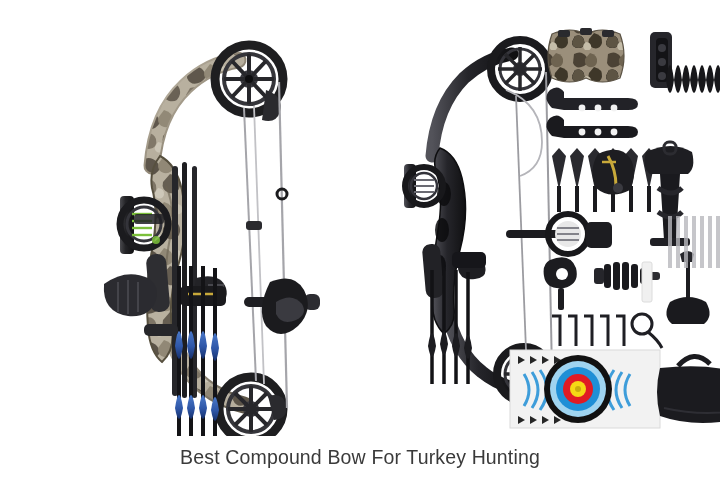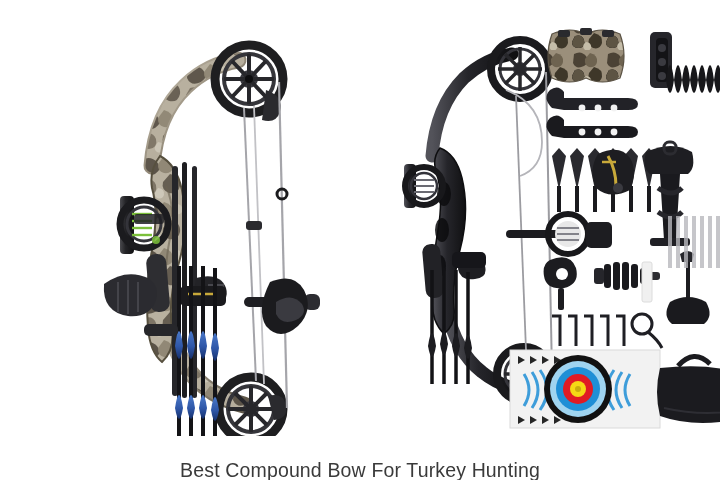--- a/index.html
+++ b/index.html
@@ -42,21 +42,21 @@
 
   svg.art { position: absolute; left: 0; top: 0; width: 100%; height: 100%; }
 
   .caption-bar {
     position: absolute;
     left: 0;
     top: 436px;
     width: 720px;
     height: 44px;
     display: flex;
-    align-items: flex-end;
+    align-items: center;
     justify-content: center;
     background: #ffffff;
   }
   .caption-text {
     font-family: "Liberation Sans", sans-serif;
     font-size: 19.5px;
     font-weight: 400;
     color: #3a3a3a;
     letter-spacing: 0.15px;
     white-space: nowrap;

